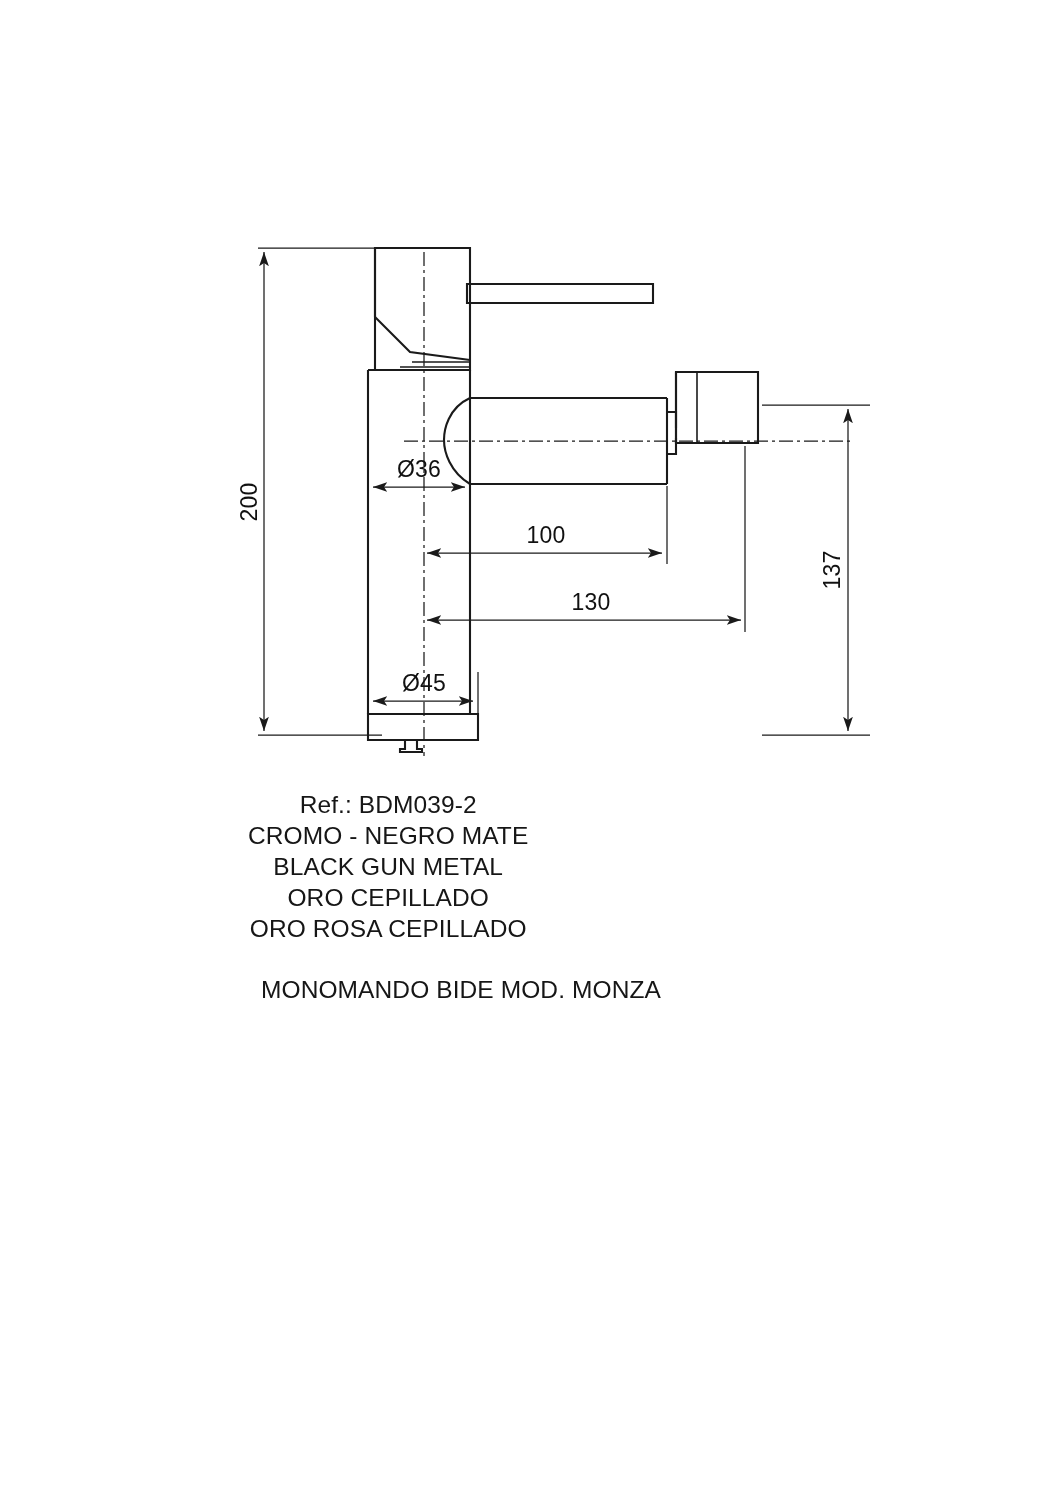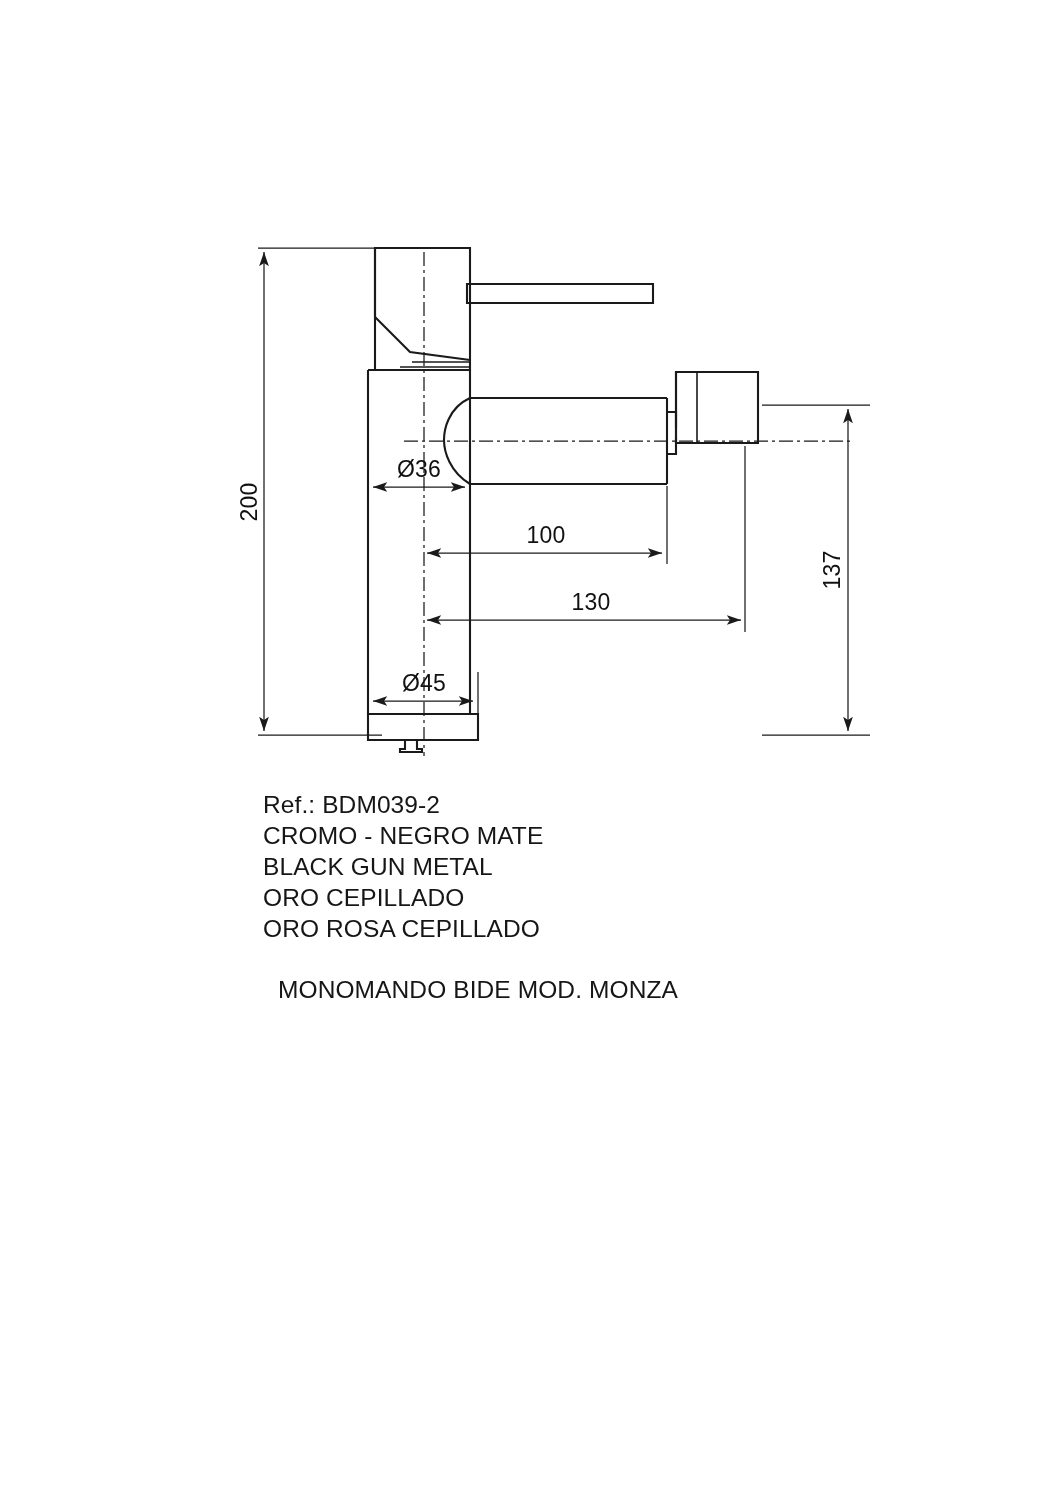--- a/index.html
+++ b/index.html
@@ -49,22 +49,22 @@
   }
   .spec-text {
     position: absolute;
     font-family: "Liberation Sans", sans-serif;
     font-size: 24.5px;
     line-height: 31px;
     color: #161616;
     white-space: pre;
     letter-spacing: 0.1px;
   }
-  #spec-block { left: 263px; top: 789px; }
-  #title-block { left: 278px; top: 974px; }
+  #spec-block { left: 248px; top: 789px; text-align: center; }
+  #title-block { left: 261px; top: 974px; }
 </style>
 </head>
 <body>
 
 <div id="drawing-sheet">
 
   <svg class="drawing-canvas" viewBox="0 0 1058 1497">
 
     <g>
 

